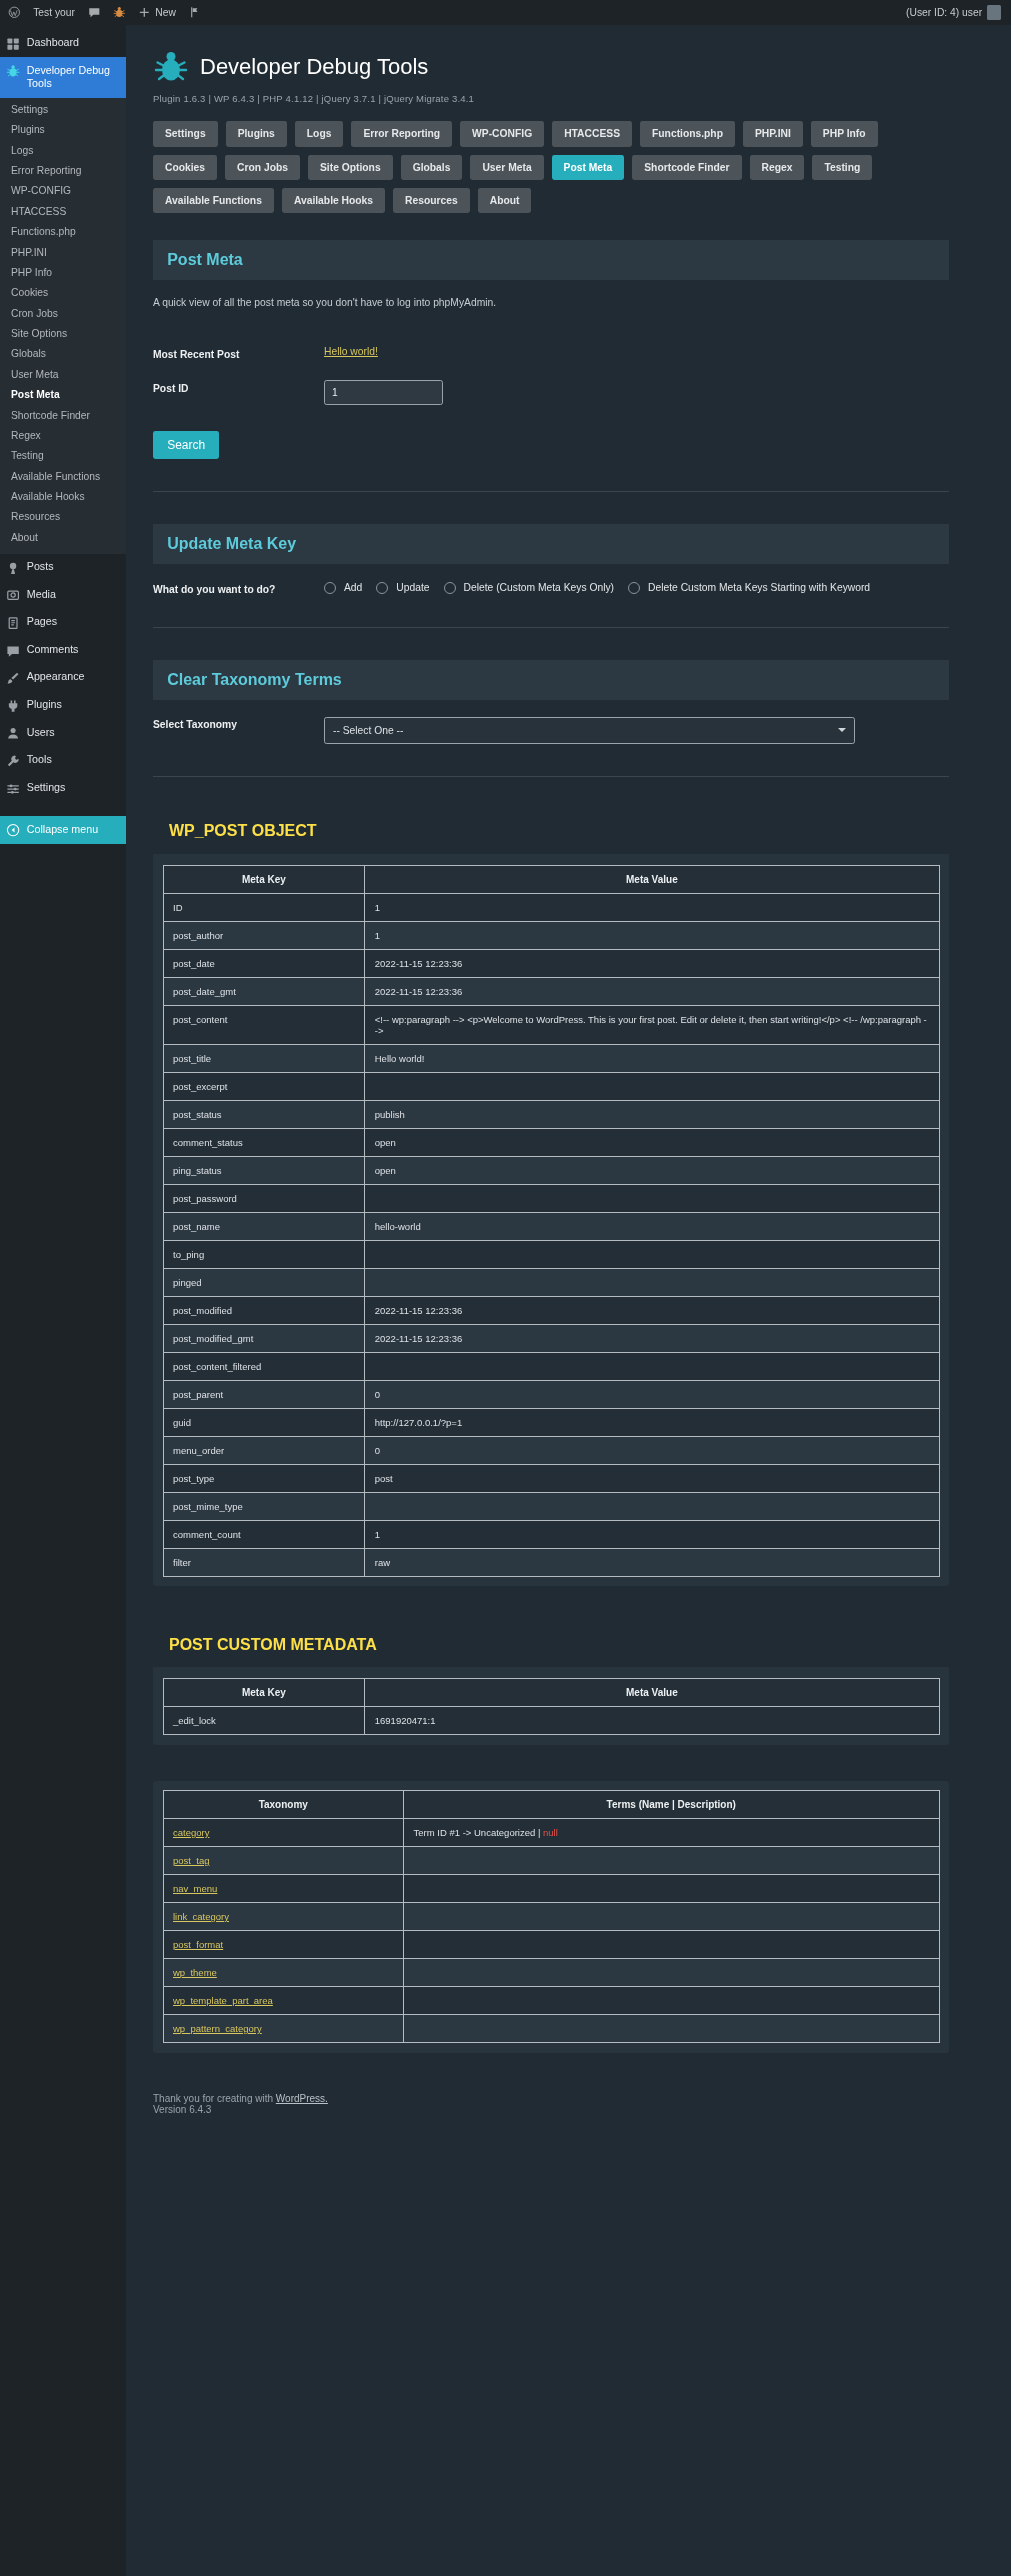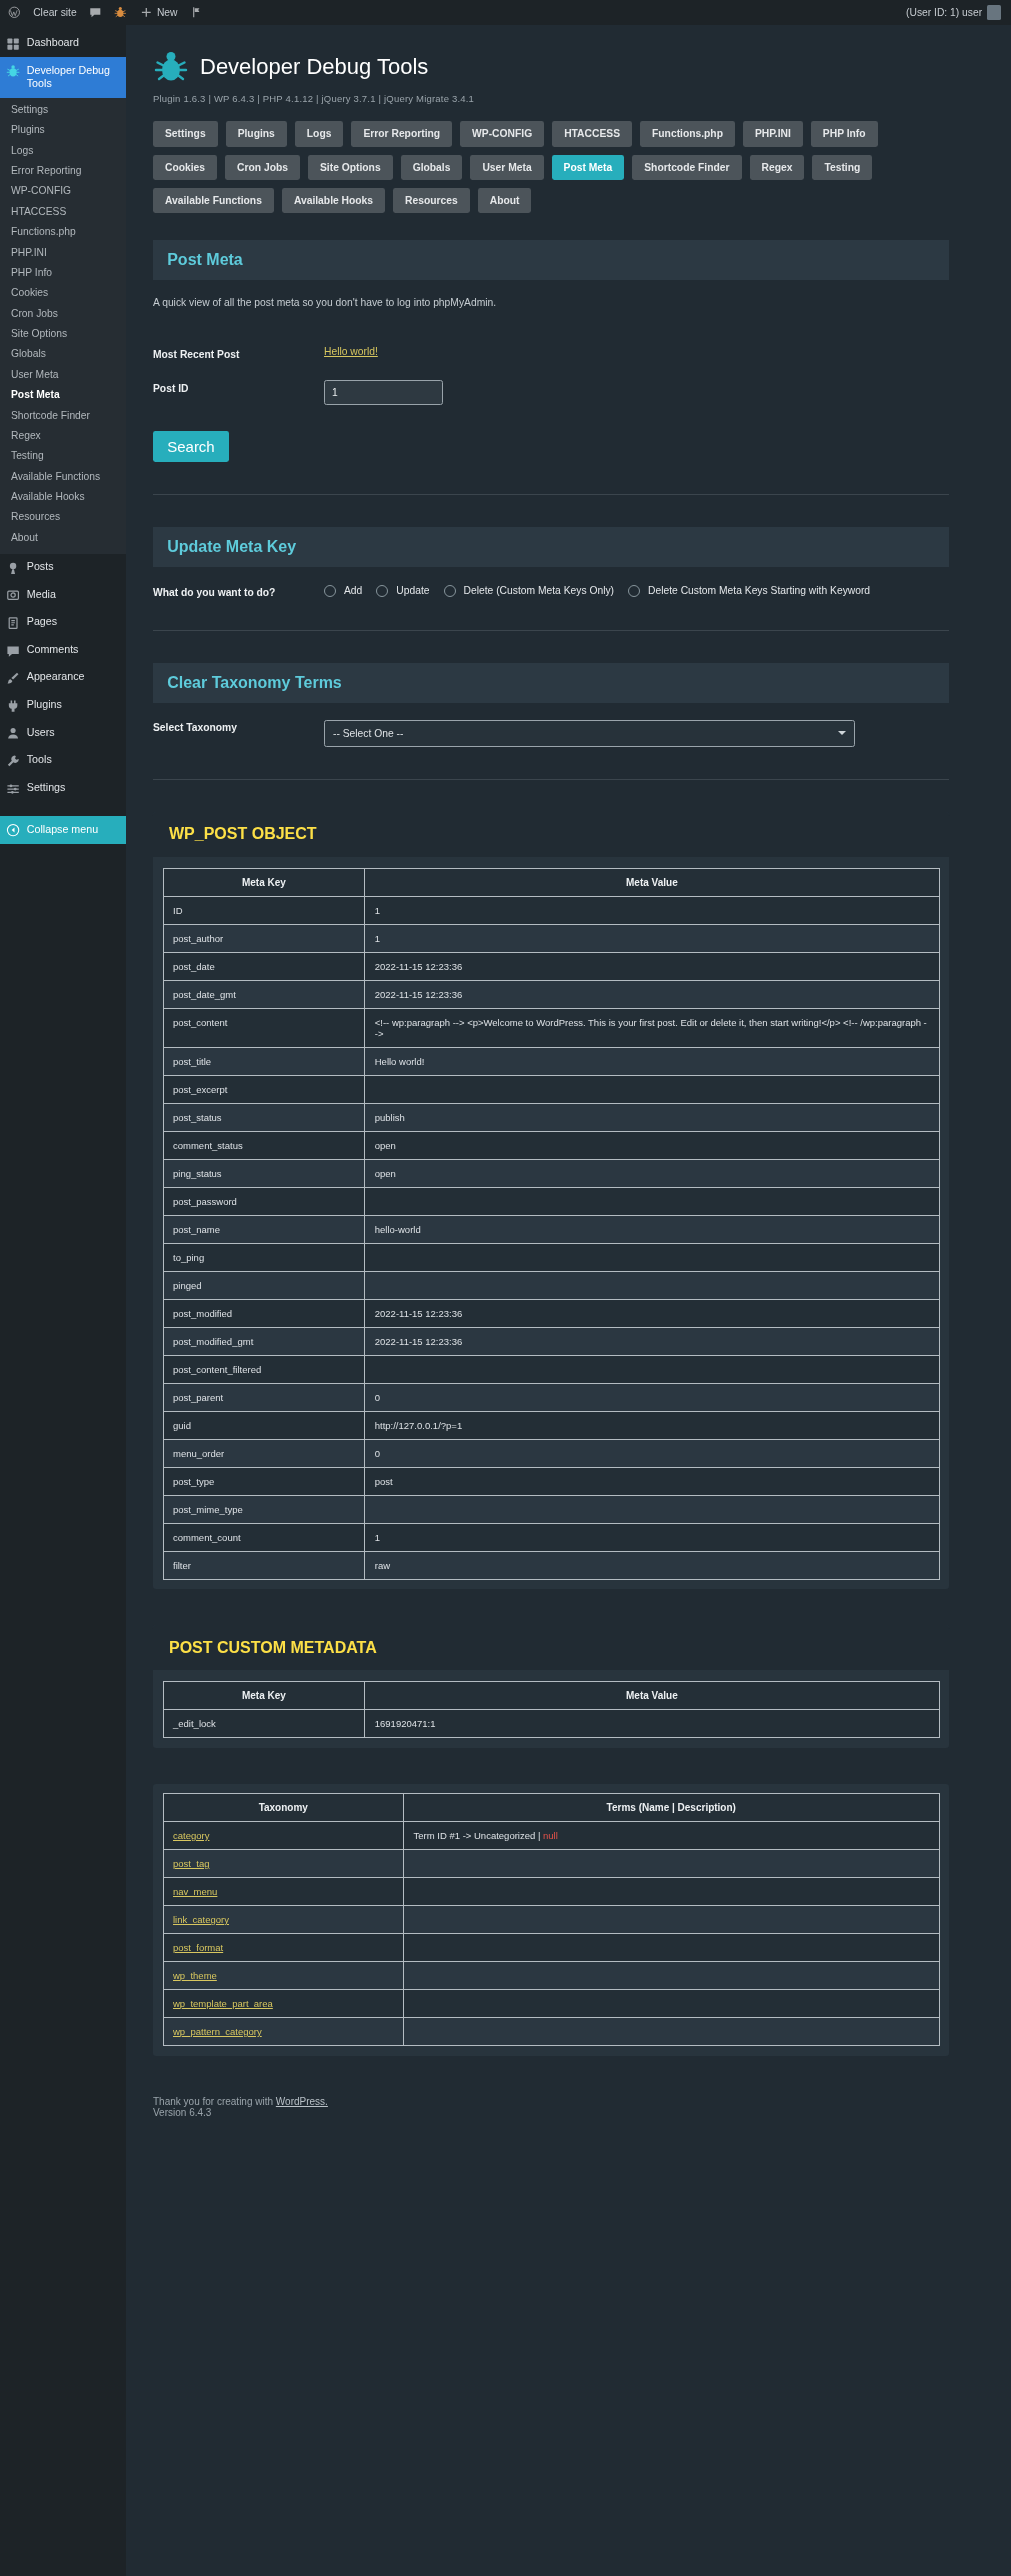--- a/index.html
+++ b/index.html
@@ -62,21 +62,21 @@
   .form-row { display: flex; margin-bottom: 20.6px; }
   .form-label { width: 171px; flex-shrink: 0; font-weight: bold; color: #eef1f3; padding-top: 2.4px; }
   .ylink { color: var(--link-yellow, #d8c75f); text-decoration: underline; cursor: pointer; }
   .text-input {
     width: 119px; height: 25px; background: #2e3941; border: 0.8px solid #99a3aa;
     border-radius: 2.4px; color: #e8ebed; padding: 0 7.1px; font-size: 10.3px;
     font-family: "Liberation Sans", sans-serif;
   }
   .btn-primary {
     background: var(--accent, #27aebc); color: #fff; border: none; border-radius: 2.4px;
-    padding: 7.1px 14.2px; font-size: 15px; cursor: pointer; margin-top: 4.7px;
+    padding: 7.1px 14.2px; font-size: 12px; cursor: pointer; margin-top: 4.7px;
     font-family: "Liberation Sans", sans-serif;
   }
   .divider { border: none; border-top: 0.8px solid #3b454d; margin: 32px 0; }
   .radio-group { display: flex; flex-direction: row; gap: 14px; }
   .radio-row { display: flex; align-items: center; gap: 8px; cursor: pointer; color: #e4e7ea; }
   .radio-circle {
     width: 12px; height: 12px; border: 1.6px solid #87959c; border-radius: 50%;
     background: transparent; flex-shrink: 0; display: inline-block;
   }
   .select-wrap { position: relative; width: 531px; }
@@ -116,21 +116,21 @@
   <div class="ab-left">
     <span class="ab-item">
       <span class="ab-icon">
           <svg viewBox="0 0 20 20" fill="none" stroke="currentColor" stroke-width="1.4">
             <circle cx="10" cy="10" r="8.2"></circle>
             <path d="M3.8 6.8l3.1 8.6 2.3-6 2.3 6 3-8.6" stroke-width="1.2"></path>
           </svg>
         </span>
     </span>
     <span class="ab-item">
-      <span>Clear site</span>
+      <span>Test your</span>
     </span>
     <span class="ab-item">
       <span class="ab-icon">
           <svg viewBox="0 0 20 20" fill="currentColor">
             <path d="M2 3.5h16v10.5H8.5L4 18v-4H2z"></path>
           </svg>
         </span>
     </span>
     <span class="ab-item">
       <span class="ab-icon badge-bug">
@@ -153,21 +153,21 @@
       <span class="ab-icon">
           <svg viewBox="0 0 20 20" fill="currentColor">
             <path d="M5 2h1.8v16H5z"></path>
             <path d="M7.5 3.5H15l-2 3 2 3H7.5z"></path>
           </svg>
         </span>
     </span>
   </div>
   <div class="ab-right">
     <span class="ab-item">
-      <span>(User ID: 1) user</span>
+      <span>(User ID: 4) user</span>
       <span class="avatar"></span>
     </span>
   </div>
 </div>
 
 <div class="layout">
 
   <aside class="sidebar">
     <nav>
 

